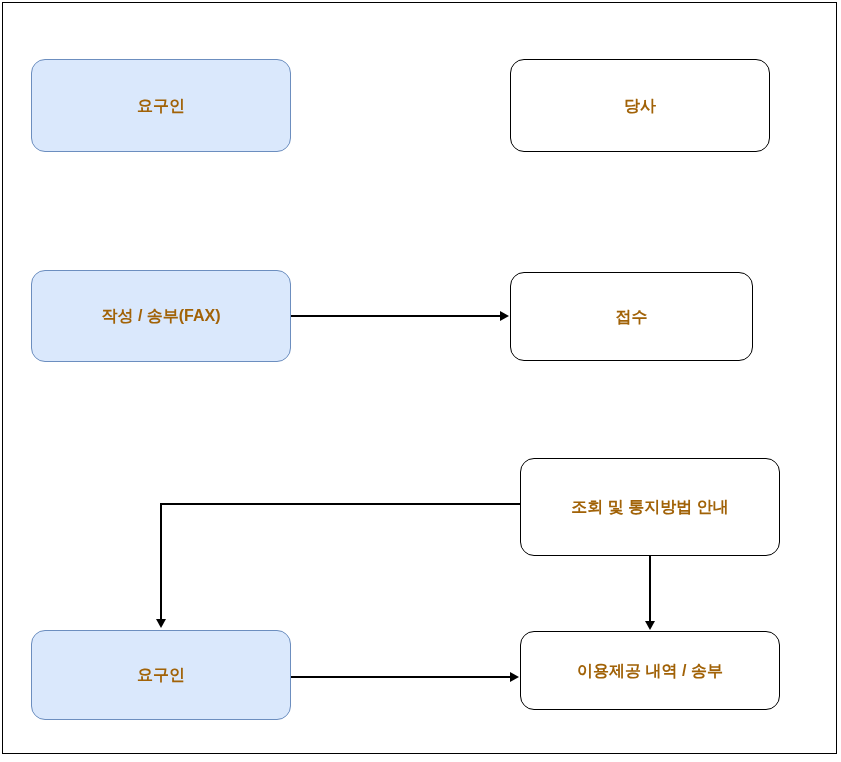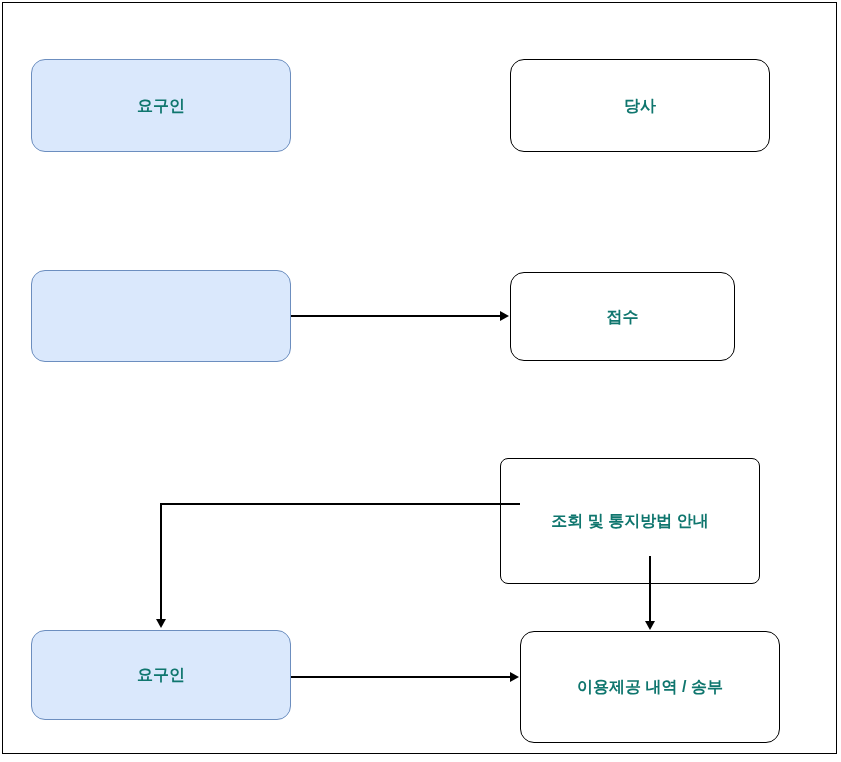--- a/index.html
+++ b/index.html
@@ -29,21 +29,21 @@
     position: absolute;
     box-sizing: border-box;
     border-radius: 14px;
     display: flex;
     align-items: center;
     justify-content: center;
     text-align: center;
     font-weight: bold;
     font-size: 16px;
     line-height: 1.45;
-    color: #0f766e;
+    color: #a16207;
     padding: 4px 10px;
   }
   .node-actor {
     background: #dae8fc;
     border: 1.6px solid #6c8ebf;
   }
   .node-process {
     background: #ffffff;
     border: 1.7px solid #000000;
   }
@@ -85,47 +85,48 @@
   <div class="node node-actor" style="left:31px; top:59px; width:260px; height:93px;">
     <span class="node-lines">요구인</span>
   </div>
 
   <div class="node node-process" style="left:510px; top:59px; width:260px; height:93px;align-items:center;">
     <span class="node-lines">당사</span>
   </div>
 
   <div class="node node-actor" style="left:31px; top:270px; width:260px; height:92px;">
     <span class="node-lines">
+      <span>작성 / 송부(FAX)</span>
     </span>
   </div>
 
-  <div class="node node-process" style="left:510px; top:272px; width:225px; height:89px;">
+  <div class="node node-process" style="left:510px; top:272px; width:243px; height:89px;">
     <span class="node-lines">접수</span>
   </div>
 
   <div class="conn-h" style="left:291px; top:315px; width:210px;"></div>
   <div class="arrow-right" style="left:500px; top:311px;"></div>
 
-  <div class="node node-process" style="left:500px; top:458px; width:260px; height:126px;border-radius:8px;">
+  <div class="node node-process" style="left:520px; top:458px; width:260px; height:98px;">
     <span class="node-lines">
       <span>조회 및 통지방법 안내</span>
     </span>
   </div>
 
   <div class="conn-h" style="left:160px; top:503px; width:360px;"></div>
   <div class="conn-v" style="left:160px; top:503px; height:117px;"></div>
   <div class="arrow-down" style="left:156px; top:619px;"></div>
 
   <div class="conn-v" style="left:649px; top:556px; height:66px;"></div>
   <div class="arrow-down" style="left:645px; top:621px;"></div>
 
   <div class="node node-actor" style="left:31px; top:630px; width:260px; height:90px;">
     <span class="node-lines">요구인</span>
   </div>
 
-  <div class="node node-process" style="left:520px; top:631px; width:260px; height:112px;">
+  <div class="node node-process" style="left:520px; top:631px; width:260px; height:79px;">
     <span class="node-lines">이용제공 내역 / 송부</span>
   </div>
 
   <div class="conn-h" style="left:291px; top:676px; width:220px;"></div>
   <div class="arrow-right" style="left:510px; top:672px;"></div>
 
 </div>
 
 </body></html>

